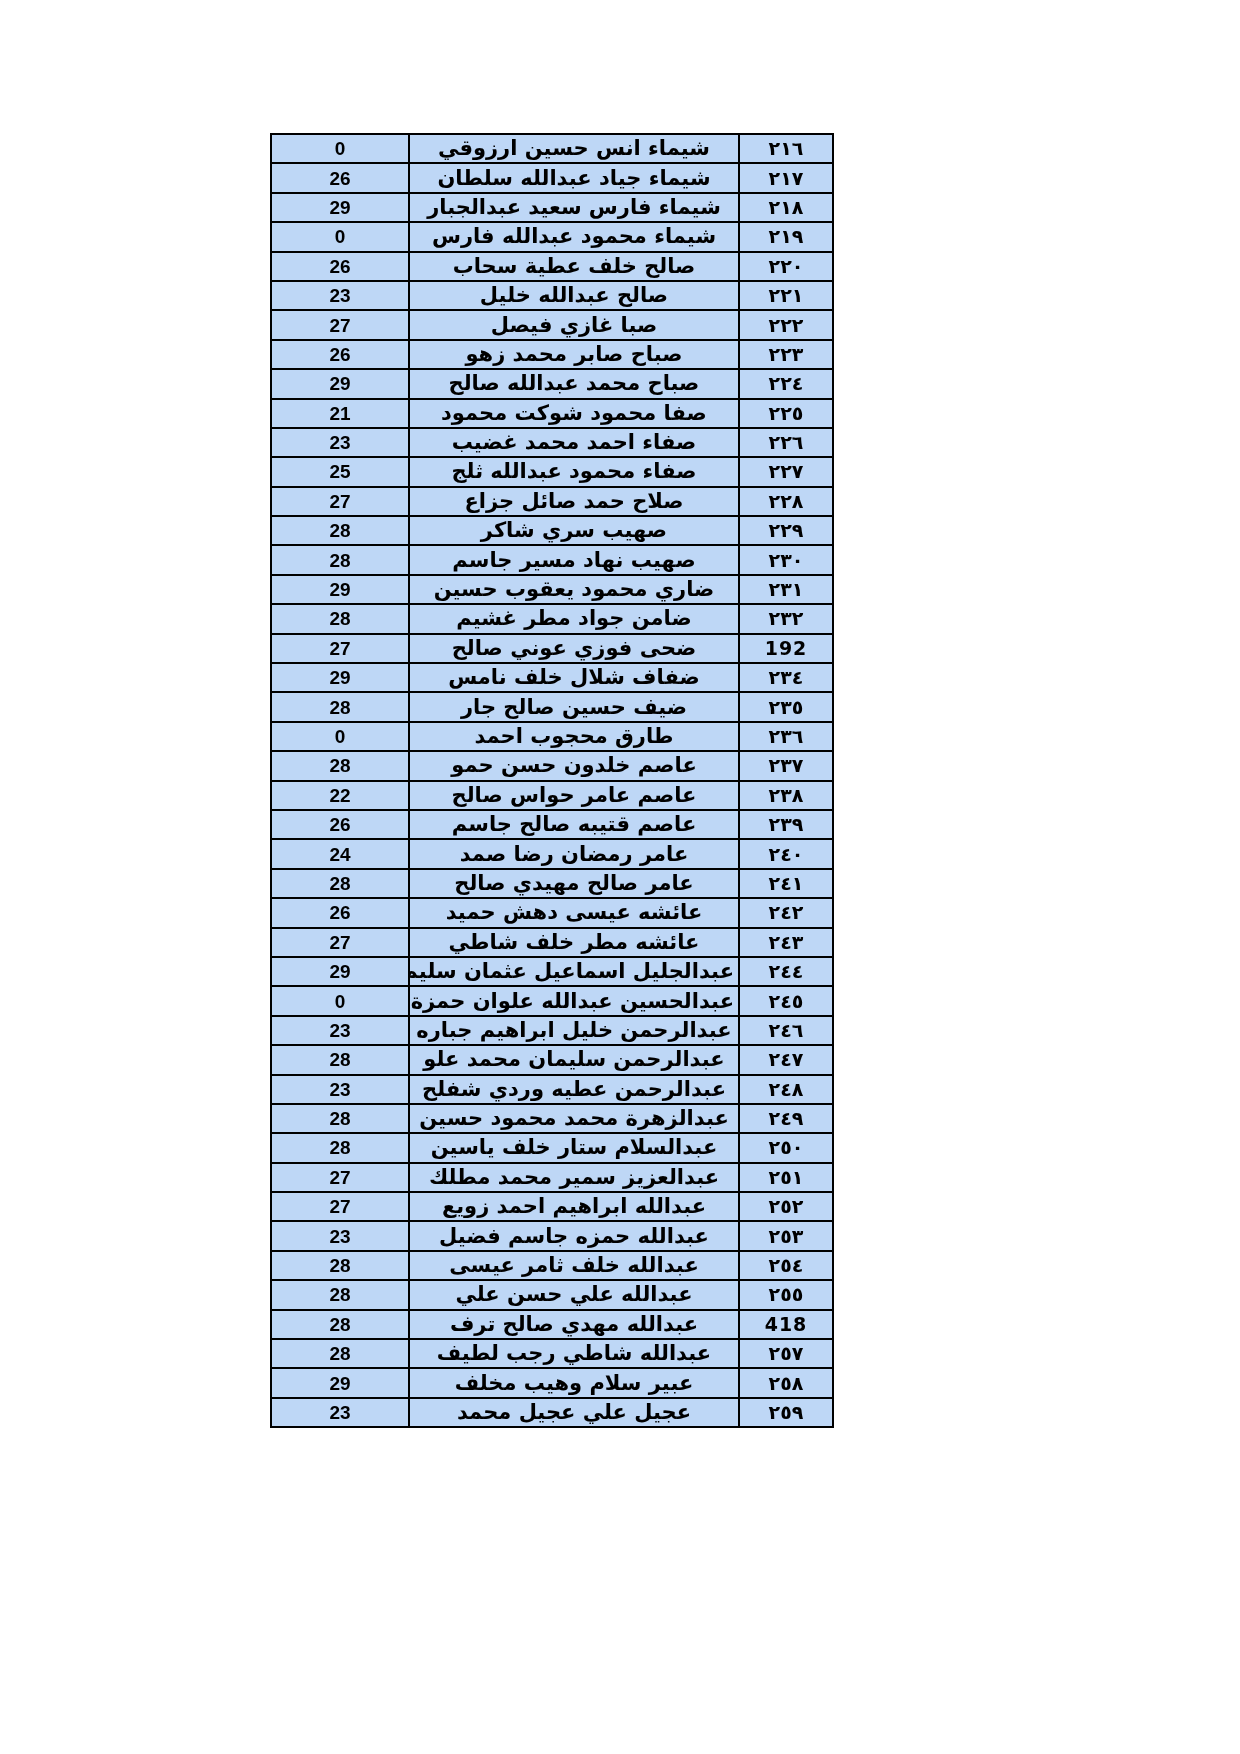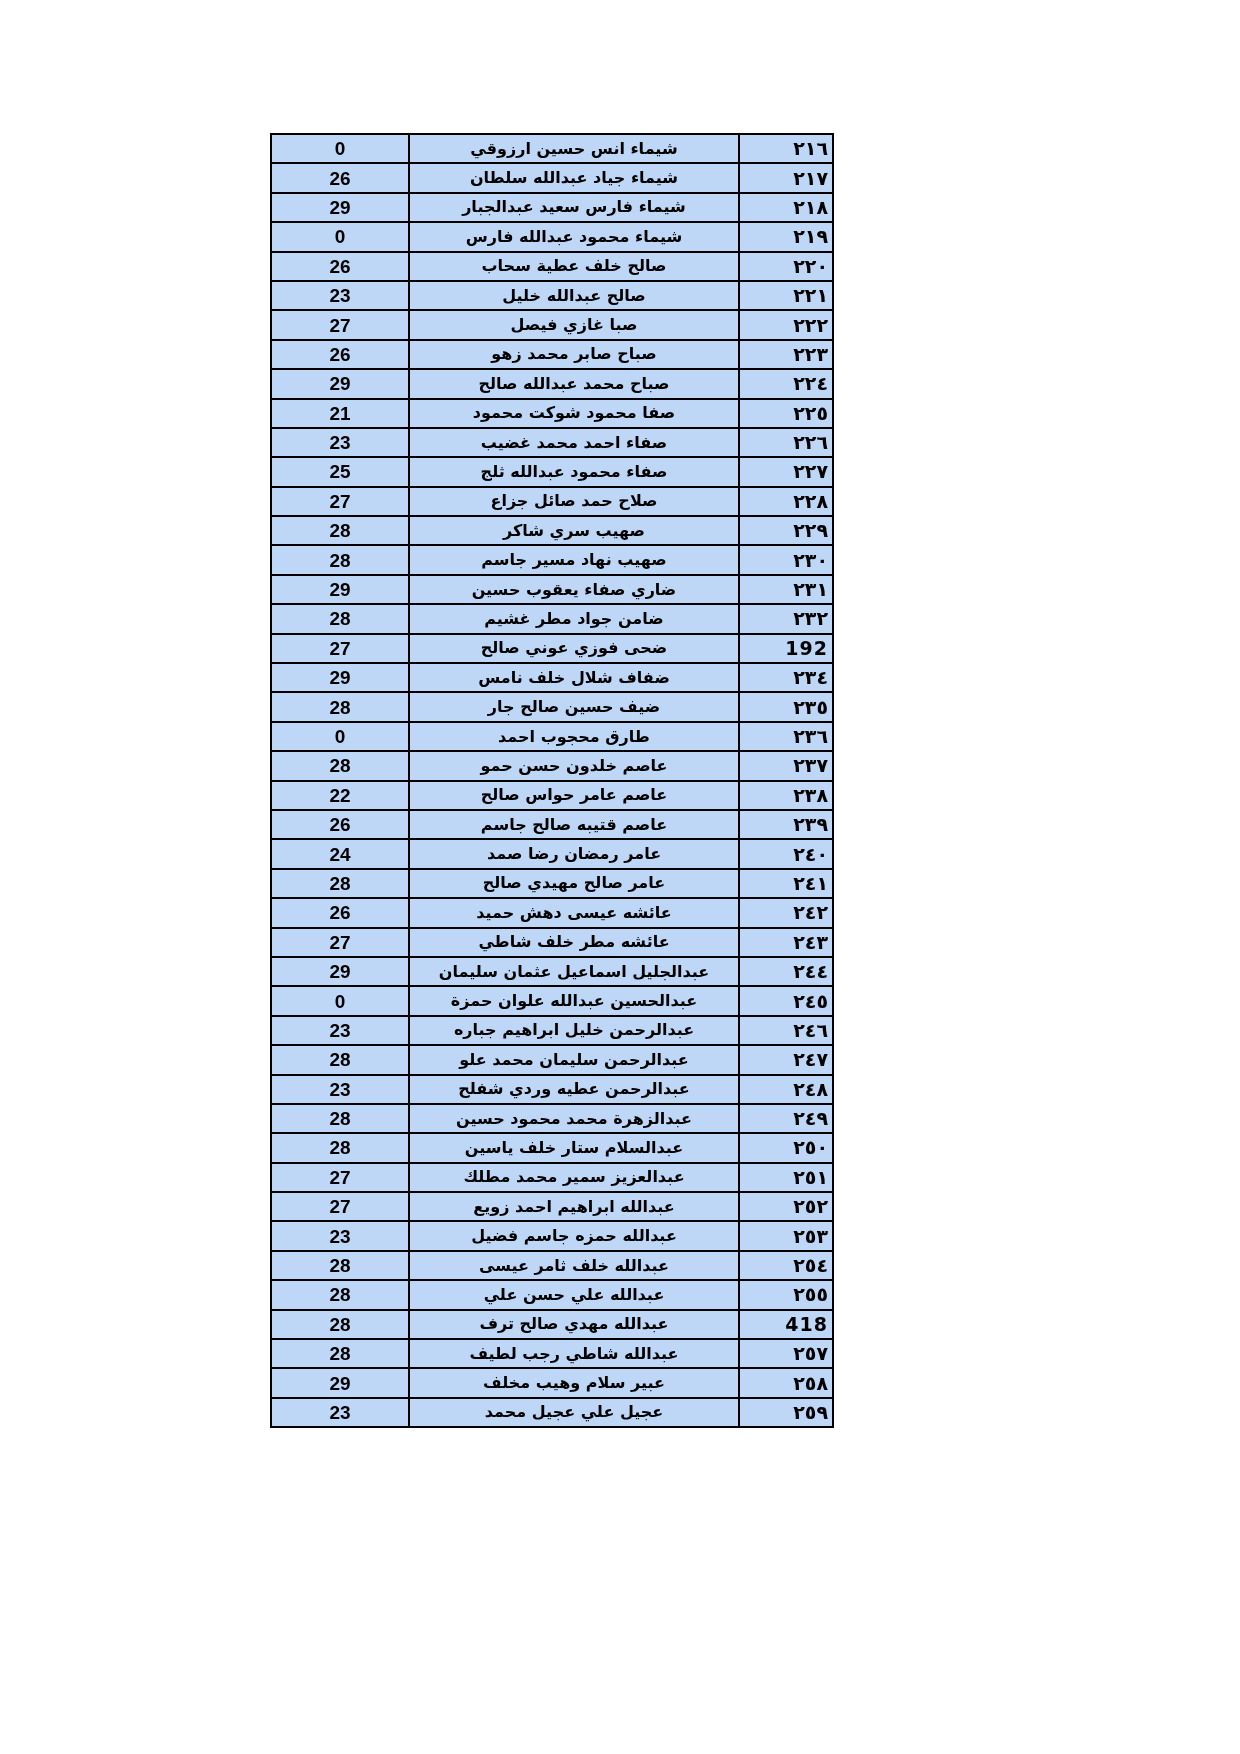--- a/index.html
+++ b/index.html
@@ -50,33 +50,33 @@
     overflow: hidden;
     white-space: nowrap;
   }
 
   
   col.col-index { width: 94px; }
   col.col-name  { width: 330px; }
   col.col-score { width: 138px; }
 
   td.cell-index {
-    text-align: right;
+    text-align: center;
     font-family: "DejaVu Sans", sans-serif;
     font-weight: bold;
     font-size: 19px;
     letter-spacing: 1px;
   }
 
   td.cell-name {
     text-align: center;
     direction: rtl;
     font-family: "DejaVu Sans", sans-serif;
     font-weight: bold;
-    font-size: 16px;
+    font-size: 21px;
     padding-inline-end: 10px;
   }
 
   td.cell-score {
     text-align: center;
     direction: ltr;
     font-family: "Liberation Sans", sans-serif;
     font-weight: bold;
     font-size: 19px;
   }
@@ -163,21 +163,21 @@
             <td class="cell-name">صهيب سري شاكر</td>
             <td class="cell-score">28</td>
           </tr>
           <tr>
             <td class="cell-index">٢٣٠</td>
             <td class="cell-name">صهيب نهاد مسير جاسم</td>
             <td class="cell-score">28</td>
           </tr>
           <tr>
             <td class="cell-index">٢٣١</td>
-            <td class="cell-name">ضاري صفاء يعقوب حسين</td>
+            <td class="cell-name">ضاري محمود يعقوب حسين</td>
             <td class="cell-score">29</td>
           </tr>
           <tr>
             <td class="cell-index">٢٣٢</td>
             <td class="cell-name">ضامن جواد مطر غشيم</td>
             <td class="cell-score">28</td>
           </tr>
           <tr>
             <td class="cell-index">192</td>
             <td class="cell-name">ضحى فوزي عوني صالح</td>

